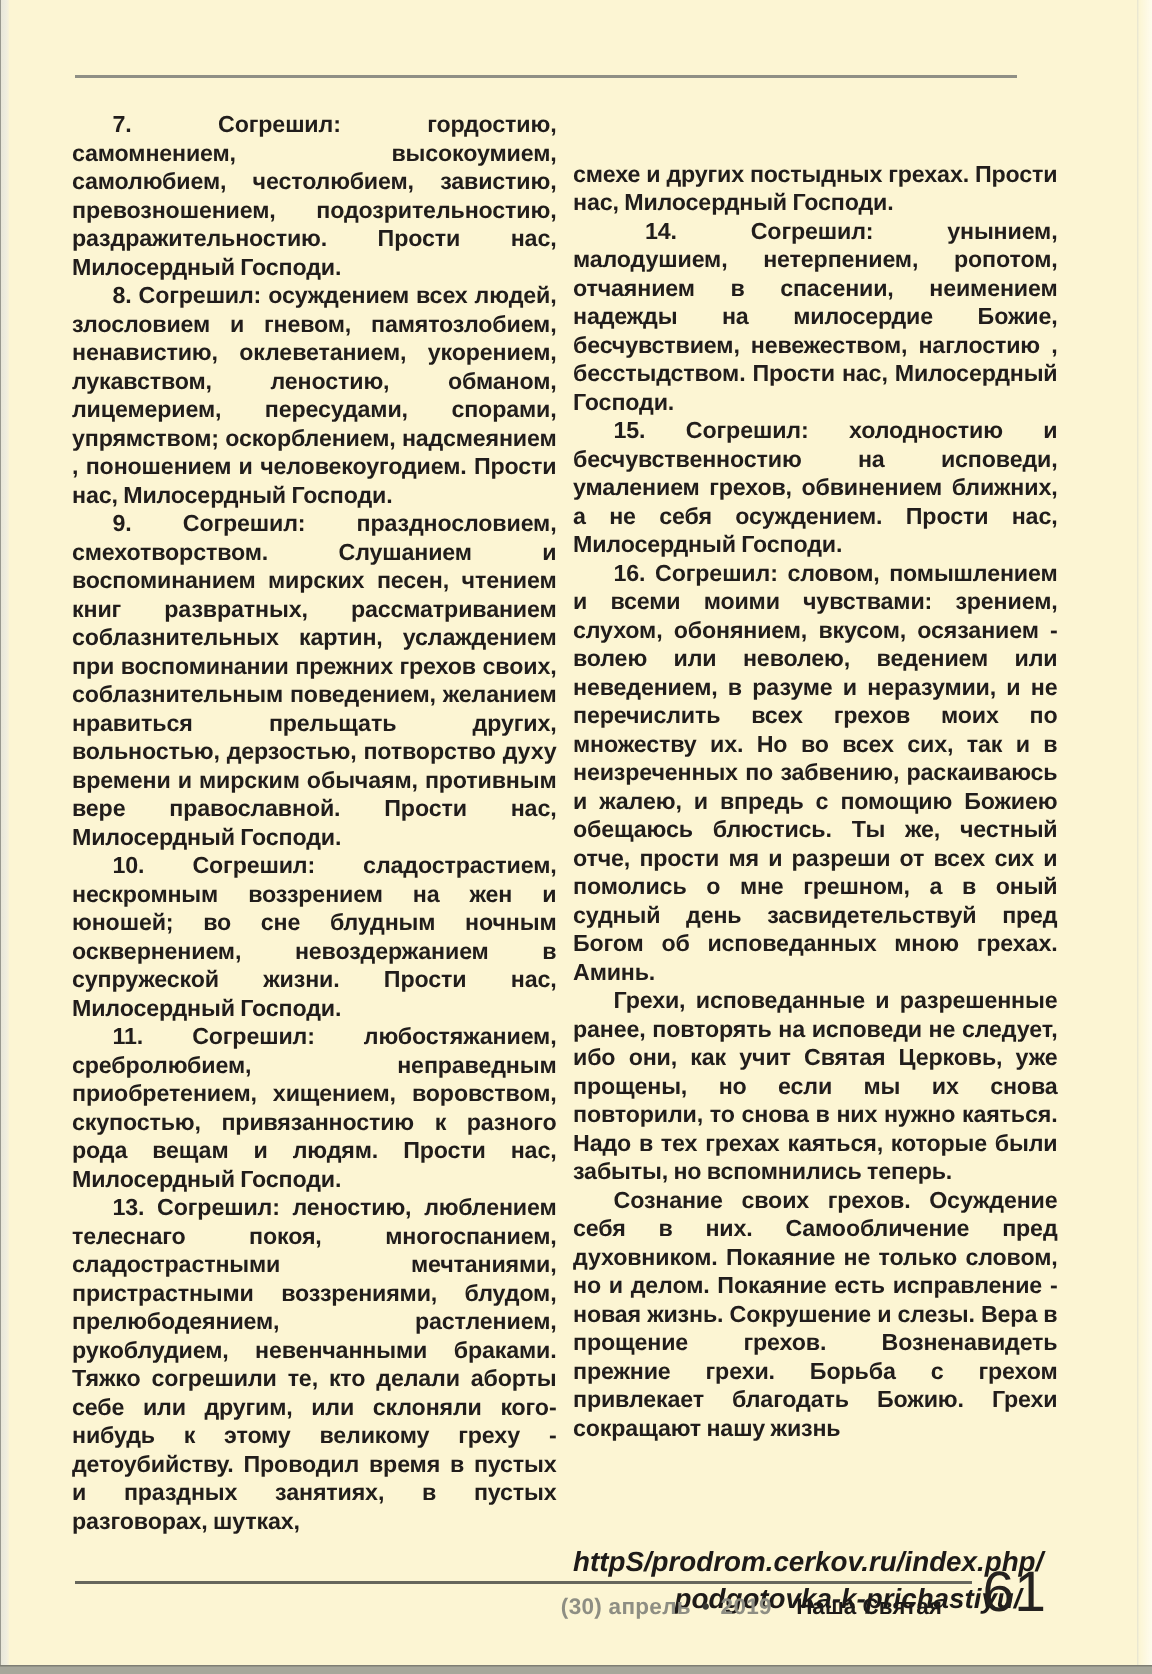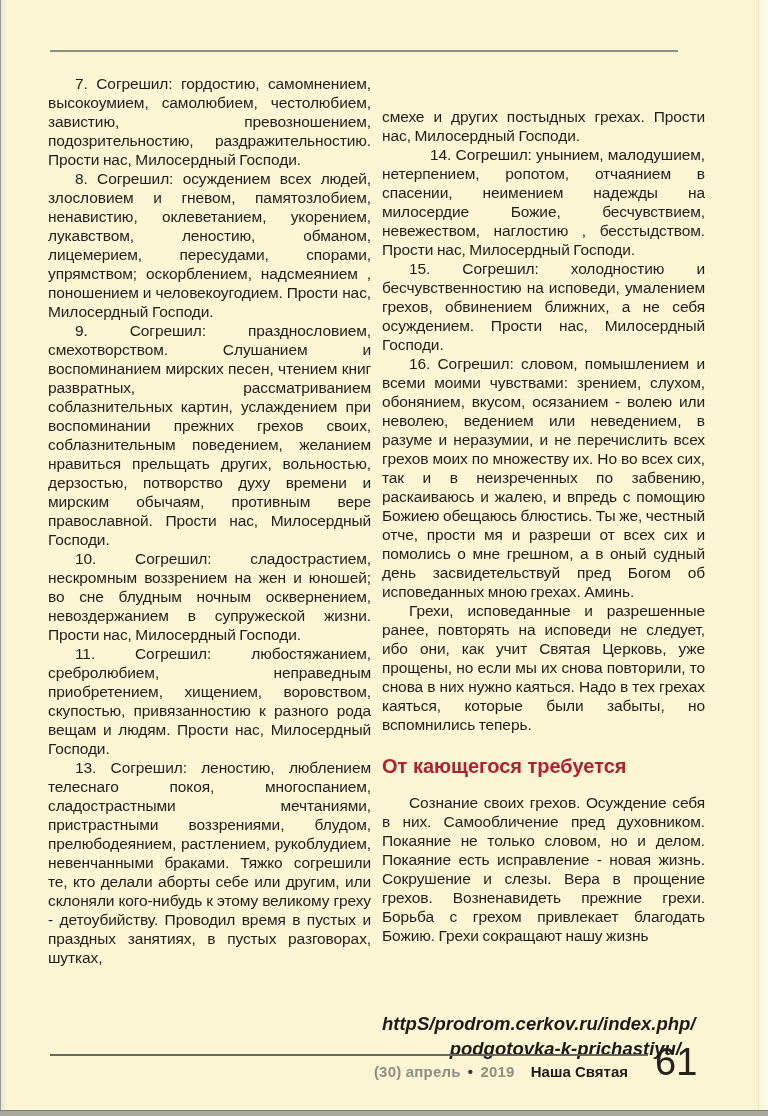--- a/index.html
+++ b/index.html
@@ -30,21 +30,21 @@
     background:#8f8f85;
   }
   .content {
     position:absolute; left:48px; top:74px; width:657px;
     display:flex; gap:11px;
   }
   .col { width:323px; }
   .para {
     margin:0;
     font-size:15.5px; line-height:19px;
-    font-weight:normal;
+    font-weight:bold;
     text-align:justify;
     text-indent:27px;
     letter-spacing:-0.1px;
     word-spacing:-0.6px;
   }
   .para.no-indent  { text-indent:0;margin-top:33px; }
   .para.big-indent { text-indent:48px; }
   .red-heading {
     margin:21px 0 16px 0;
     font-size:20px; line-height:22px;
@@ -99,21 +99,20 @@
       <p class="para">11. Согрешил: любостяжанием, сребролюбием, неправедным приобретением, хищением, воровством, скупостью, привязанностию к разного рода вещам и людям. Прости нас, Милосердный Господи.</p>
       <p class="para">13. Согрешил: леностию, люблением телеснаго покоя, многоспанием, сладострастными мечтаниями, пристрастными воззрениями, блудом, прелюбодеянием, растлением, рукоблудием, невенчанными браками. Тяжко согрешили те, кто делали аборты себе или другим, или склоняли кого-нибудь к этому великому греху - детоубийству. Проводил время в пустых и праздных занятиях, в пустых разговорах, шутках,</p>
     </div>
 
     <div class="col">
       <p class="para no-indent">смехе и других постыдных грехах. Прости нас, Милосердный Господи.</p>
       <p class="para big-indent">14. Согрешил: унынием, малодушием, нетерпением, ропотом, отчаянием в спасении, неимением надежды на милосердие Божие, бесчувствием, невежеством, наглостию , бесстыдством. Прости нас, Милосердный Господи.</p>
       <p class="para">15. Согрешил: холодностию и бесчувственностию на исповеди, умалением грехов, обвинением ближних, а не себя осуждением. Прости нас, Милосердный Господи.</p>
       <p class="para">16. Согрешил: словом, помышлением и всеми моими чувствами: зрением, слухом, обонянием, вкусом, осязанием - волею или неволею, ведением или неведением, в разуме и неразумии, и не перечислить всех грехов моих по множеству их. Но во всех сих, так и в неизреченных по забвению, раскаиваюсь и жалею, и впредь с помощию Божиею обещаюсь блюстись. Ты же, честный отче, прости мя и разреши от всех сих и помолись о мне грешном, а в оный судный день засвидетельствуй пред Богом об исповеданных мною грехах. Аминь.</p>
       <p class="para">Грехи, исповеданные и разрешенные ранее, повторять на исповеди не следует, ибо они, как учит Святая Церковь, уже прощены, но если мы их снова повторили, то снова в них нужно каяться. Надо в тех грехах каяться, которые были забыты, но вспомнились теперь.</p>
-      <h2 class="red-heading">От кающегося требуется</h2>
       <p class="para">Сознание своих грехов. Осуждение себя в них. Самообличение пред духовником. Покаяние не только словом, но и делом. Покаяние есть исправление - новая жизнь. Сокрушение и слезы. Вера в прощение грехов. Возненавидеть прежние грехи. Борьба с грехом привлекает благодать Божию. Грехи сокращают нашу жизнь</p>
 
       <div class="url-block">
         <div>httpS/prodrom.cerkov.ru/index.php/</div>
         <div>podgotovka-k-prichastiyu/</div>
       </div>
     </div>
   </div>
 
   <div class="footer-rule"></div>

